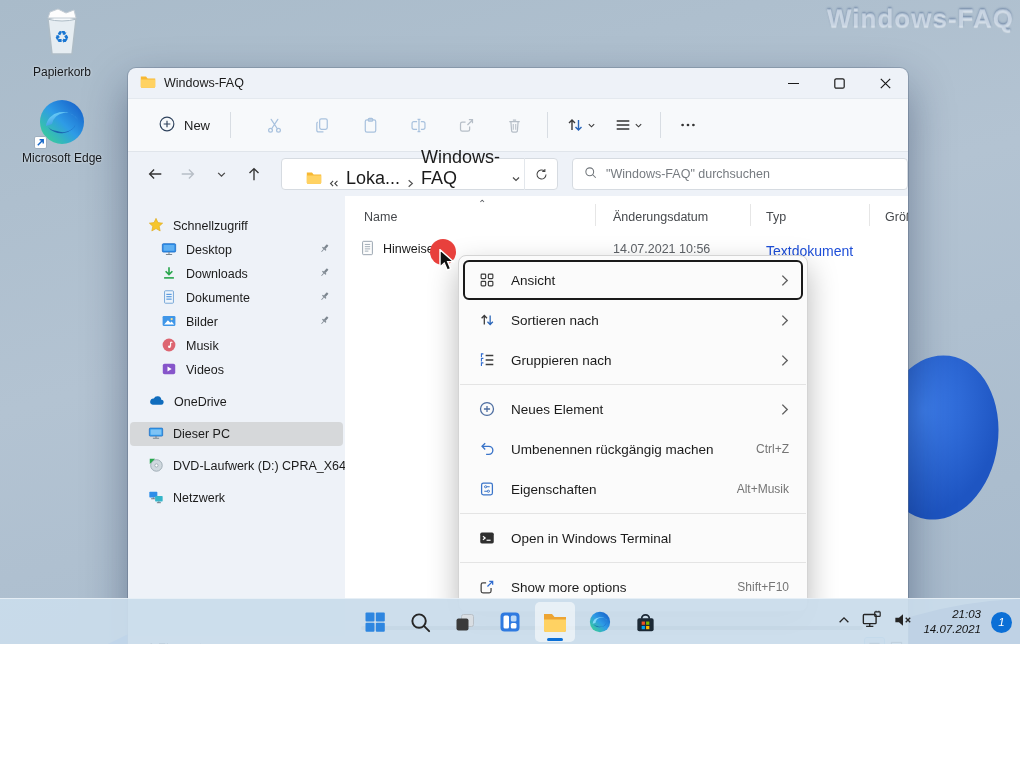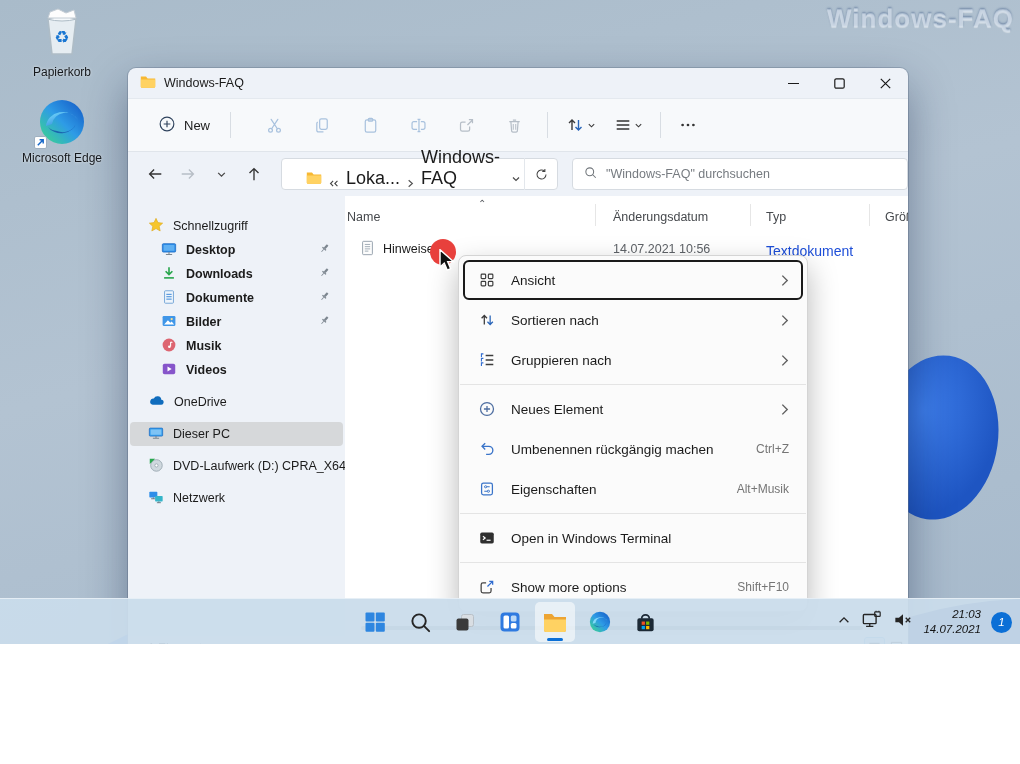--- a/index.html
+++ b/index.html
@@ -46,21 +46,21 @@
   .crumb-sep { margin:0 6px; display:flex; }
   .addr-chev { position:absolute; right:36px; }
   .addr-refresh { position:absolute; right:0; top:-1px; height:32px; width:33px; border-left:1px solid #e3e7ec; display:flex; align-items:center; justify-content:center; }
   .searchbox { margin-left:14px; width:340px; height:32px; background:#fff; border:1px solid #d6dbe1; border-radius:4px; display:flex; align-items:center; padding:0 10px; gap:8px; }
   .searchbox input { border:none; outline:none; flex:1; font-size:12.5px; color:#1b1b1b; font-family:inherit; background:transparent; }
   .searchbox input::placeholder { color:#767b80; }
 
   .content { position:absolute; left:0; top:128px; right:0; bottom:24px; display:flex; }
   .sidebar { width:217px; padding-top:18px; overflow:hidden; flex-shrink:0; }
   .sb-item { position:relative; height:24px; display:flex; align-items:center; padding-left:18px; gap:9px; font-size:12.5px; color:#1b1b1b; white-space:nowrap; border-radius:4px; margin:0 2px; }
-  .sb-item.child { padding-left:31px;font-weight:bold; }
+  .sb-item.child { padding-left:31px; }
   .sb-item.gap { margin-top:8px; }
   .sb-item.selected { background:#d6d8da; }
   .sb-pin { position:absolute; right:12px; top:4px; }
 
   .filepane { position:relative; flex:1; background:#fff; overflow:hidden; }
   .col-h { position:absolute; top:14px; font-size:12.5px; color:#46494d; white-space:nowrap; }
   .sort-caret { position:absolute; left:133px; top:2px; color:#5a5e63; font-size:10px; }
   .colsep { position:absolute; top:8px; width:1px; height:22px; background:#e6e6e6; }
   .file-row { position:absolute; left:8px; top:40px; width:430px; height:26px; display:flex; align-items:center; gap:8px; padding-left:7px; font-size:12.5px; color:#1b1b1b; }
   .cell-date { position:absolute; left:268px; top:46px; font-size:12.5px; color:#5f6368; }
@@ -430,21 +430,21 @@
                 <path d="M6 9.5 v1.5 M3.5 11 h5" stroke="#60707c" stroke-width="1"></path>
                 <rect x="8" y="8" width="8.5" height="6" rx="0.8" fill="#35b5c9"></rect>
                 <path d="M12.2 14 v1.4 M10 15.4 h4.5" stroke="#60707c" stroke-width="1"></path>
               </svg></span>
           <span>Netzwerk</span>
         </div>
       </div>
 
       <div class="filepane">
         <span class="sort-caret">⌃</span>
-        <span class="col-h" style="left:2px;">Name</span>
+        <span class="col-h" style="left:19px;">Name</span>
         <span class="col-h" style="left:268px;">Änderungsdatum</span>
         <span class="col-h" style="left:421px;">Typ</span>
         <span class="col-h" style="left:540px;">Größe</span>
         <span class="colsep" style="left:250px;"></span>
         <span class="colsep" style="left:405px;"></span>
         <span class="colsep" style="left:524px;"></span>
 
         <div class="file-row">
           <span><svg width="15" height="16" viewBox="0 0 16 18">
                 <rect x="2.5" y="1.5" width="11" height="15" rx="1" fill="#fdfdfd" stroke="#8d9aa6"></rect>

